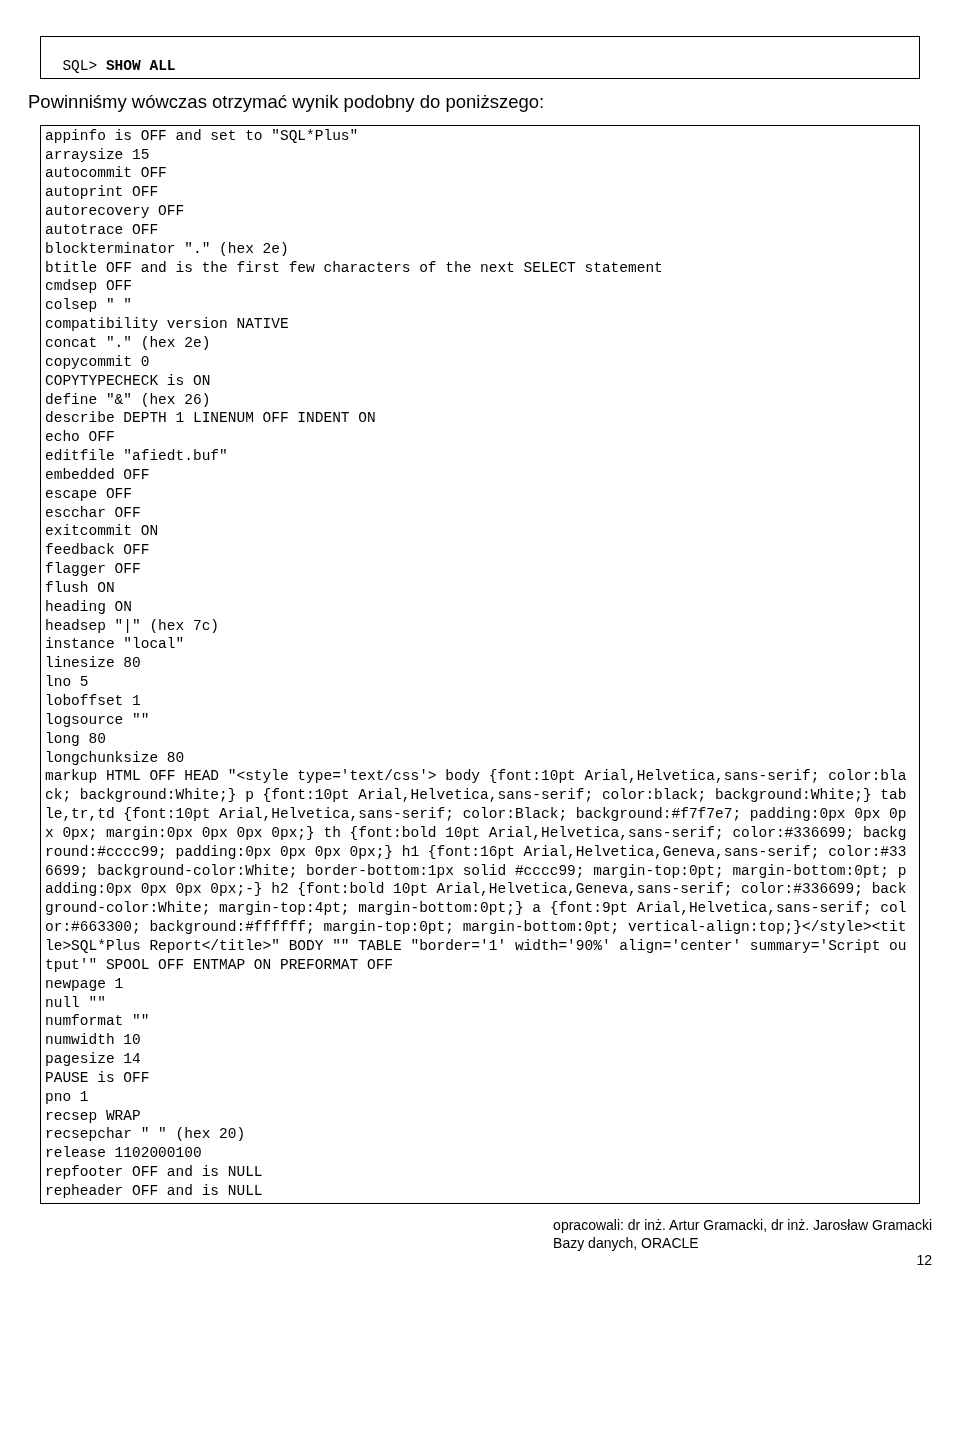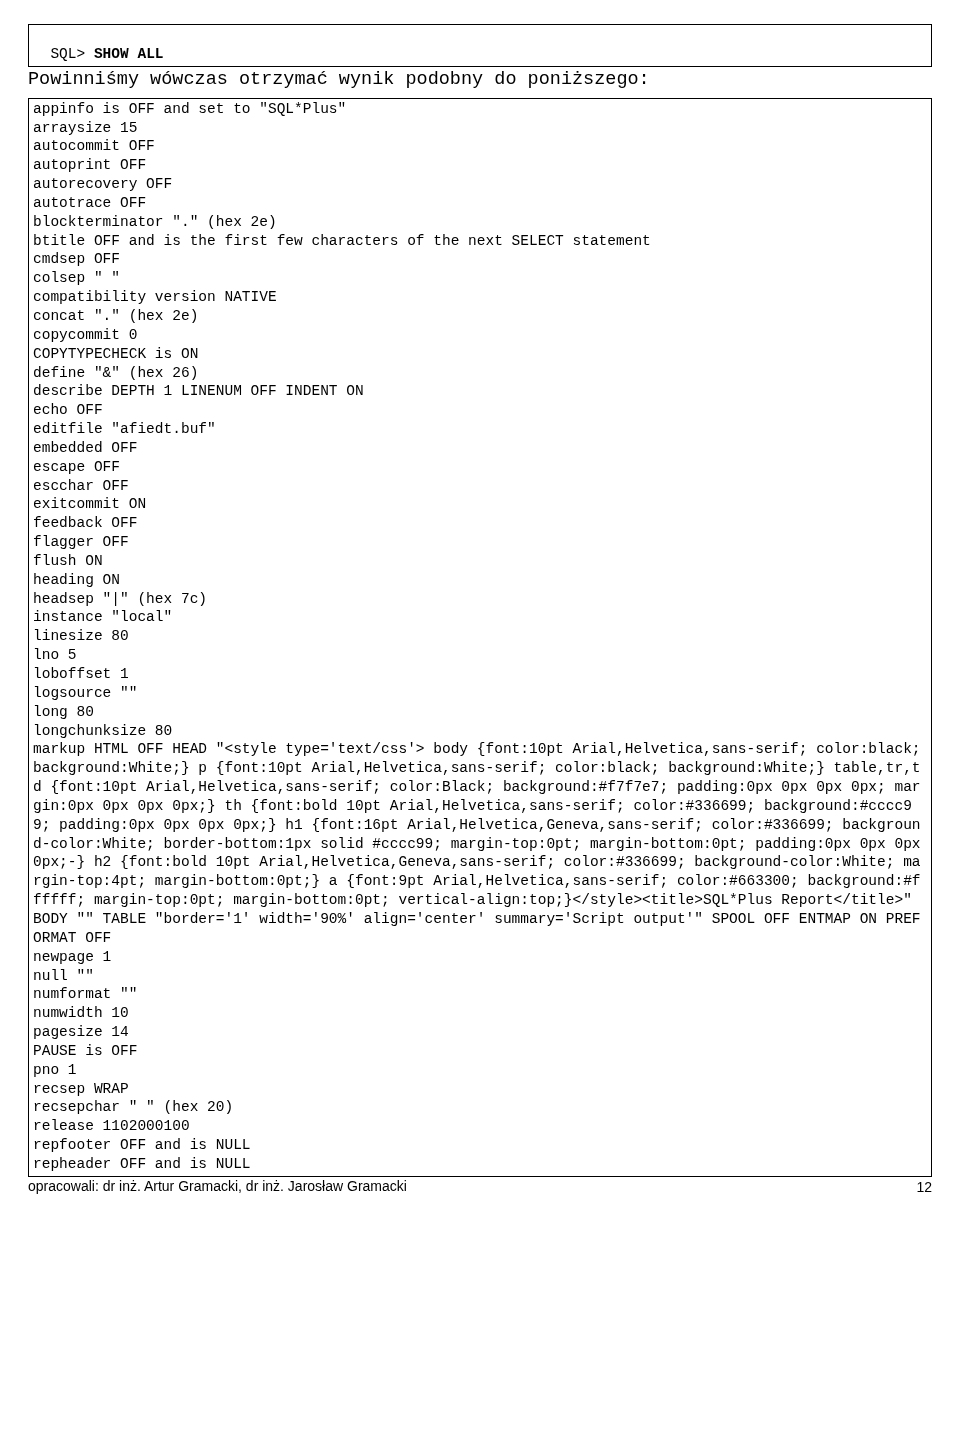--- a/index.html
+++ b/index.html
@@ -15,34 +15,35 @@
   .mono {
     font-family: "Courier New", Courier, monospace;
     font-size: 14.5px;
     line-height: 1.3;
     white-space: pre-wrap;
     word-break: break-all;
   }
   .boxed {
     border: 1px solid #000;
     padding: 1px 4px 2px 4px;
-    margin: 0;
+    margin: 12px;
   }
   .intro {
-    font-family: Liberation Mono, monospace;
+    font-family: Liberation Sans, sans-serif;
     font-size: 18.5px;
     margin: 2px 0 8px 0;
   }
   .footer {
     display: flex;
     justify-content: space-between;
     align-items: flex-end;
     font-family: Arial, Helvetica, sans-serif;
     font-size: 14px;
     margin-top: 0;
+    flex-direction: column;
   }
   .footer-left { line-height: 1.3; }
   .footer-right { font-size: 14px; }
   .bold { font-weight: bold; }
   .prompt-line { display: block; }
 </style>
 </head>
 <body>
 
 <div class="boxed mono prompt-line">
@@ -95,15 +96,16 @@
 pno 1
 recsep WRAP
 recsepchar " " (hex 20)
 release 1102000100
 repfooter OFF and is NULL
 repheader OFF and is NULL</div>
 
 <div class="footer">
   <div class="footer-left">
     <div>opracowali: dr inż. Artur Gramacki, dr inż. Jarosław Gramacki</div>
+    <div>Bazy danych, ORACLE</div>
   </div>
   <div class="footer-right">12</div>
 </div>
 
 </body></html>

